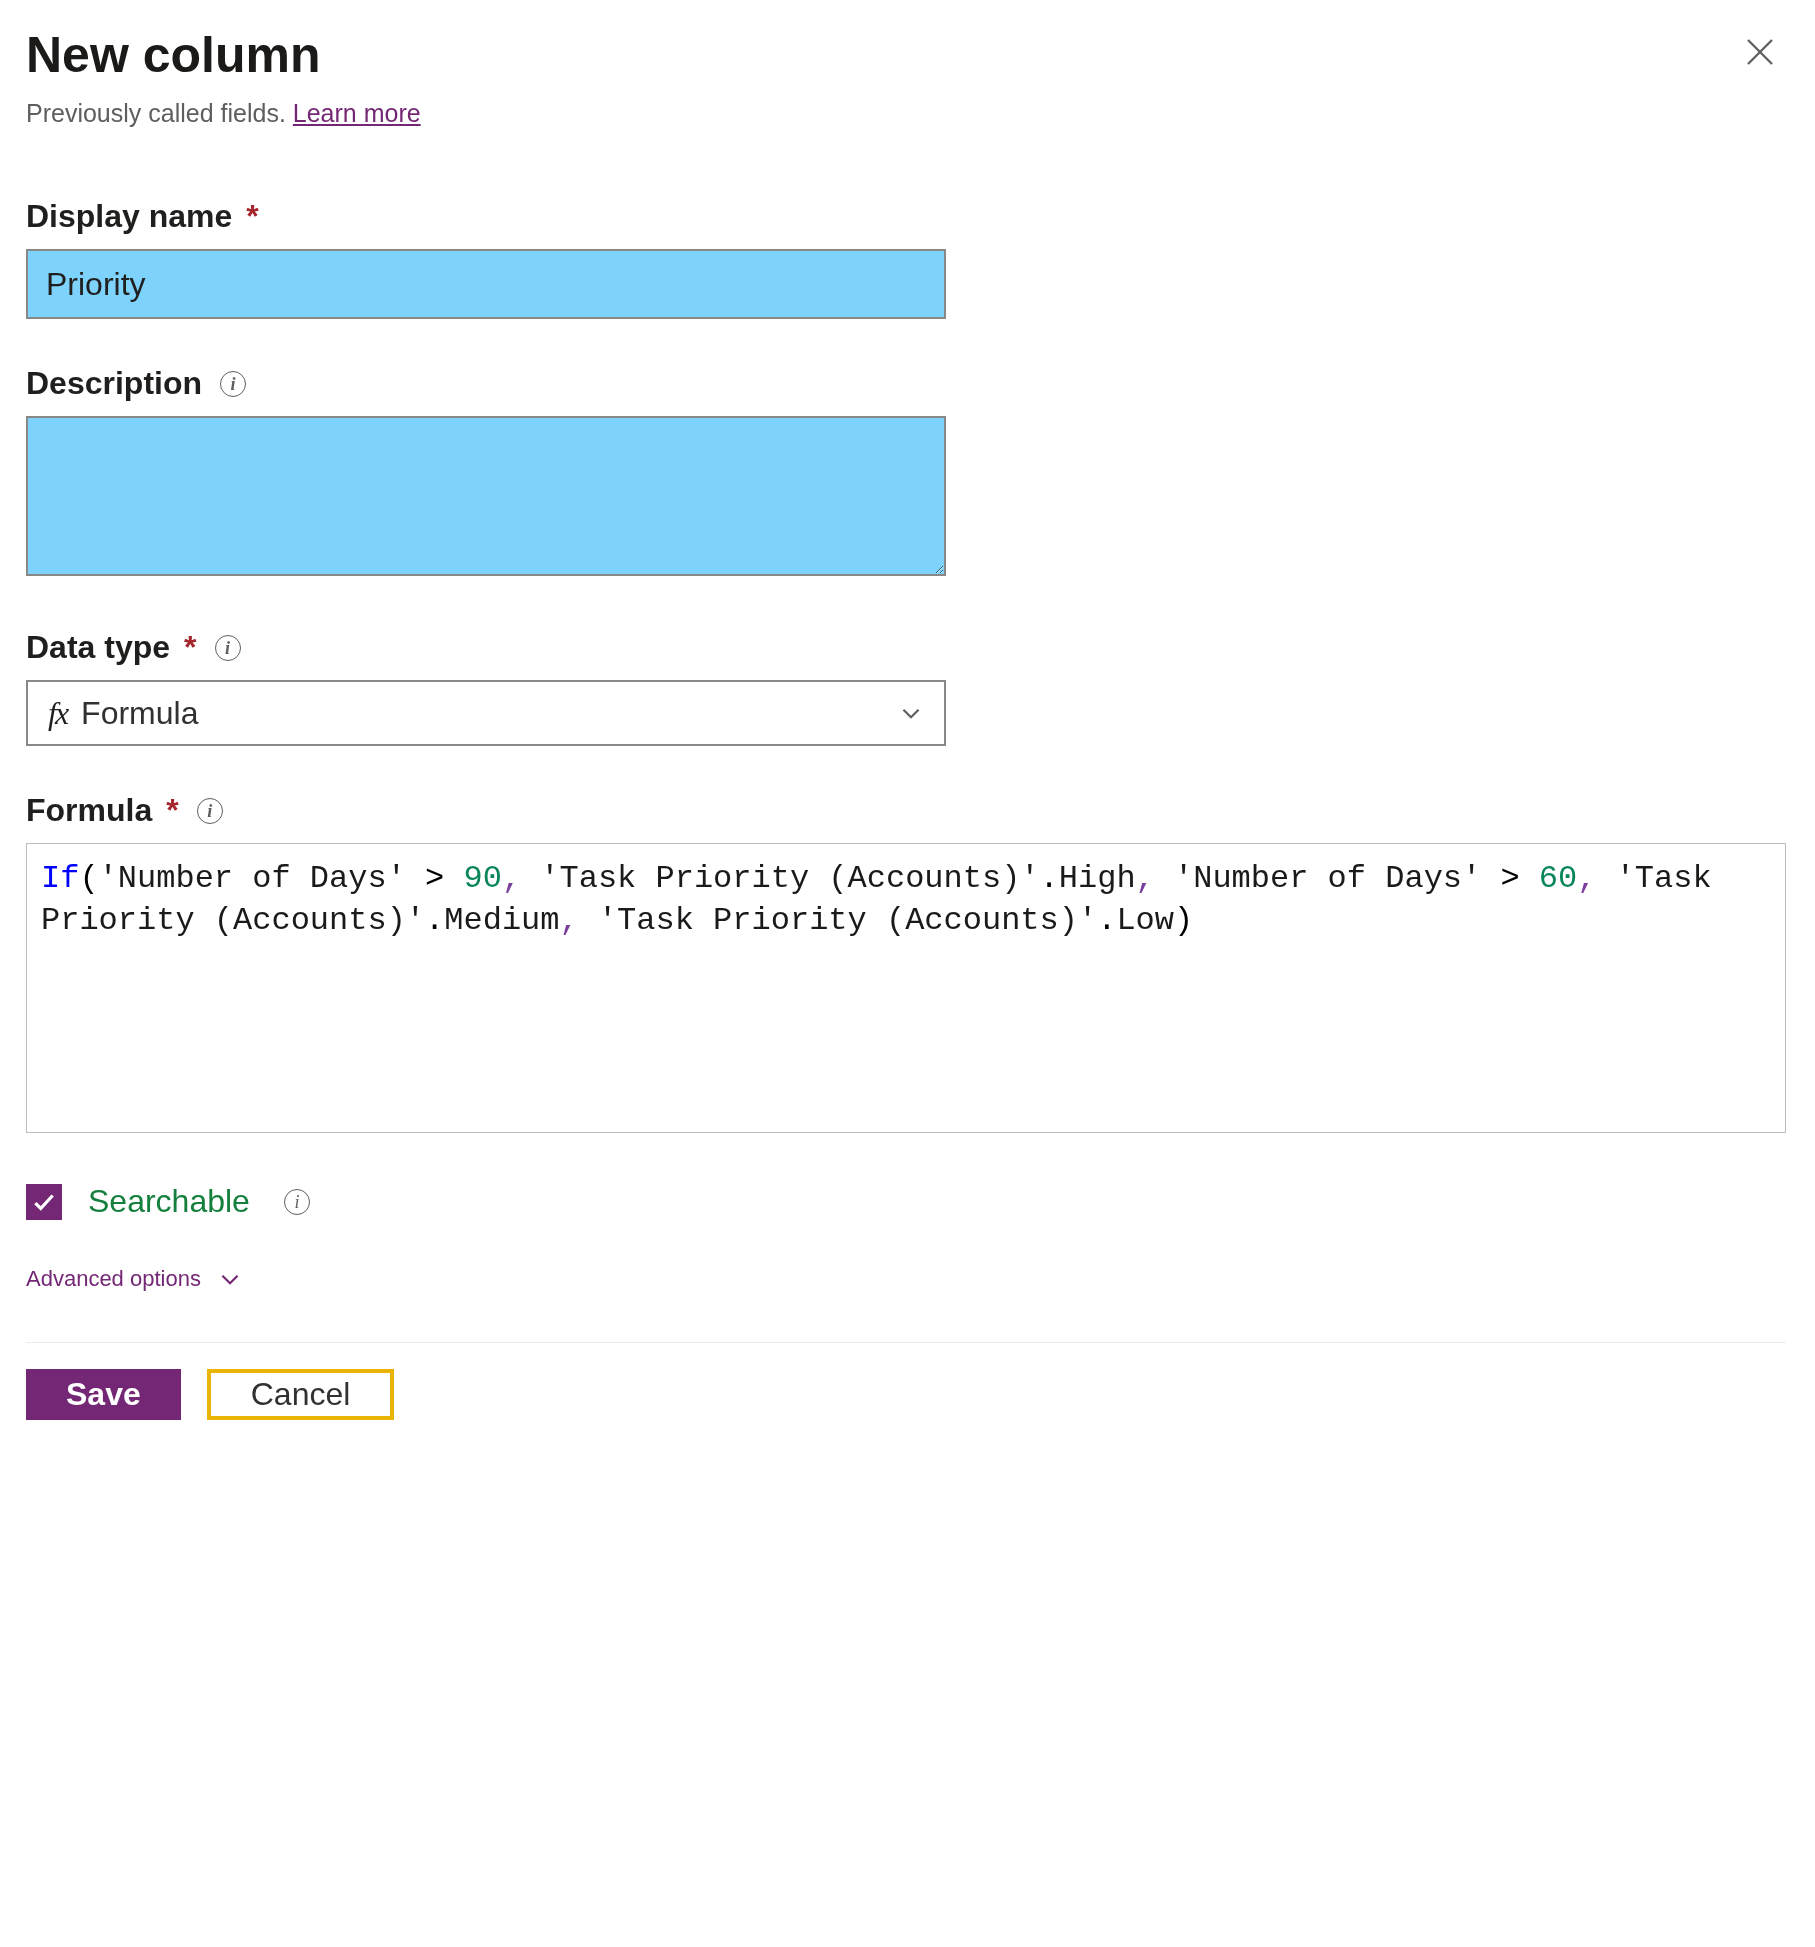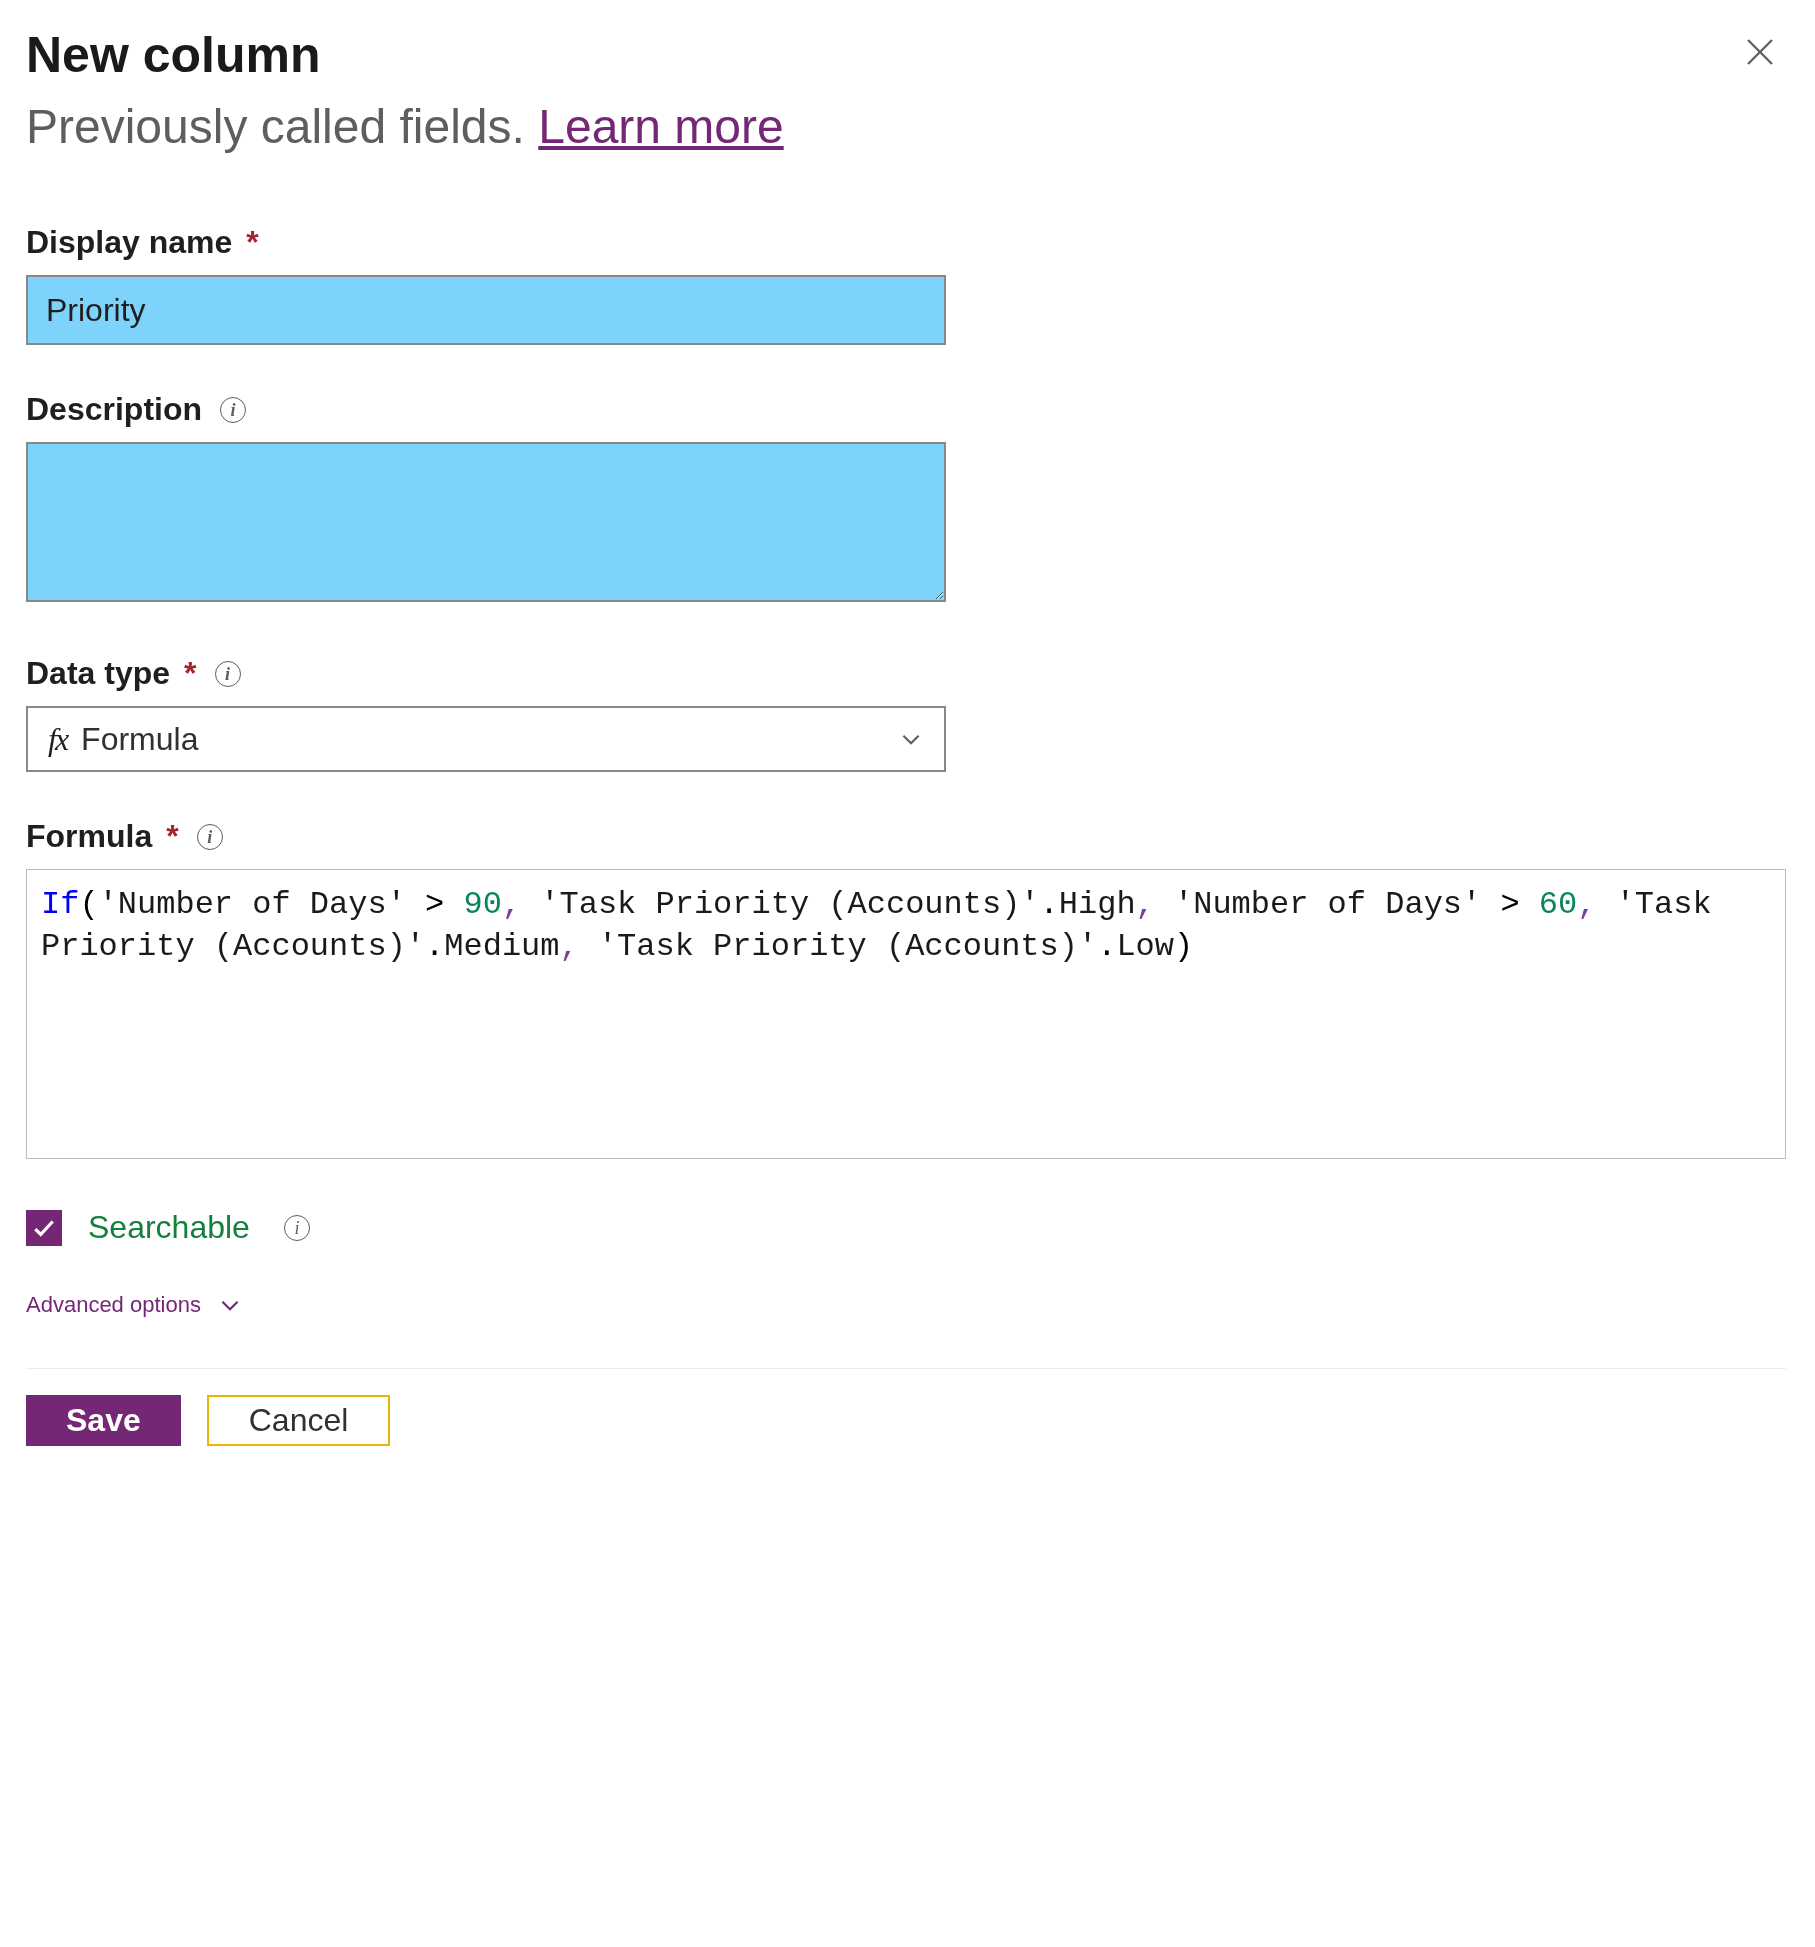--- a/index.html
+++ b/index.html
@@ -20,21 +20,21 @@
       align-items: flex-start;
       justify-content: space-between;
     }
     .title {
       font-size: 50px;
       font-weight: 600;
       color: #1b1a19;
       margin-bottom: 14px;
     }
     .subtitle {
-      font-size: 48px;
+      font-size: 25px;
       color: #605e5c;
       font-weight: 400;
       margin-bottom: 70px;
       margin-top: 15px;
     }
     .subtitle a {
       color: #742774;
       text-decoration: underline;
     }
     .close-btn {
@@ -160,21 +160,21 @@
     }
     .btn {
       height: 51px;
       padding: 0 40px;
       font-size: 32px;
       font-family: inherit;
       cursor: pointer;
       border: none;
     }
     .btn-primary { background: #742774; color: #fff; font-weight: 600; }
-    .btn-default { background: #fff; color: #323130; border: 2px solid #eab308; }
+    .btn-default { background: #fff; color: #323130; border: 4px solid #eab308; }
   </style>
 </head>
 <body>
 
 <div class="panel">
 
   <div class="header">
     <div>
       <h1 class="title">New column</h1>
       <p class="subtitle">

